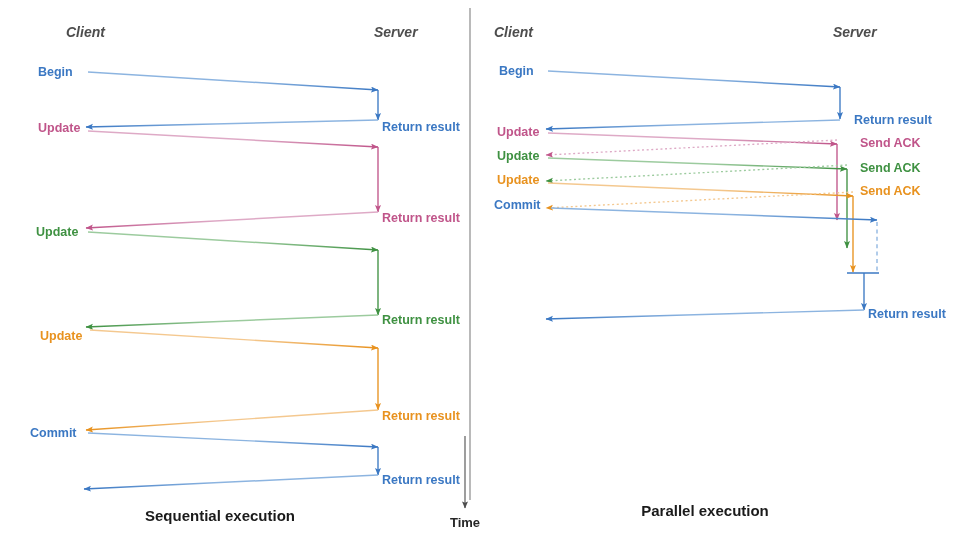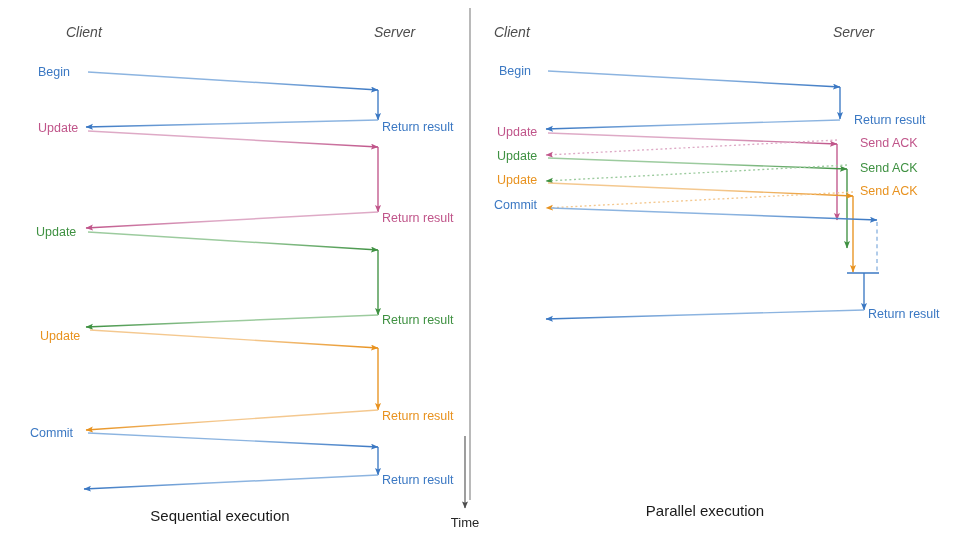--- a/index.html
+++ b/index.html
@@ -2,21 +2,21 @@
 <html><head>
 <meta charset="utf-8">
 <title>Sequential vs Parallel execution sequence diagram</title>
 <style>
   html,body{margin:0;padding:0;}
   body{
     width:960px;height:540px;background:#ffffff;overflow:hidden;
     font-family:"Liberation Sans","DejaVu Sans",sans-serif;
     -webkit-font-smoothing:antialiased;
   }
-  #stage{position:relative;width:960px;height:540px;}
+  #stage{position:relative;width:960px;height:540px;font-weight:bold;}
   svg#diagram{position:absolute;left:0;top:0;width:960px;height:540px;display:block;}
   text{font-family:"Liberation Sans","DejaVu Sans",sans-serif;}
   .actor-label{font-size:14px;font-style:italic;fill:#4d4d4d;}
   .msg-label{font-size:12.5px;}
   .caption{font-size:15px;fill:#1a1a1a;}
   .axis-label{font-size:13px;fill:#262626;}
   .divider{stroke:#808080;stroke-width:1.1;}
   .tline{stroke:#4d4d4d;stroke-width:1.1;}
 </style>
 </head>

